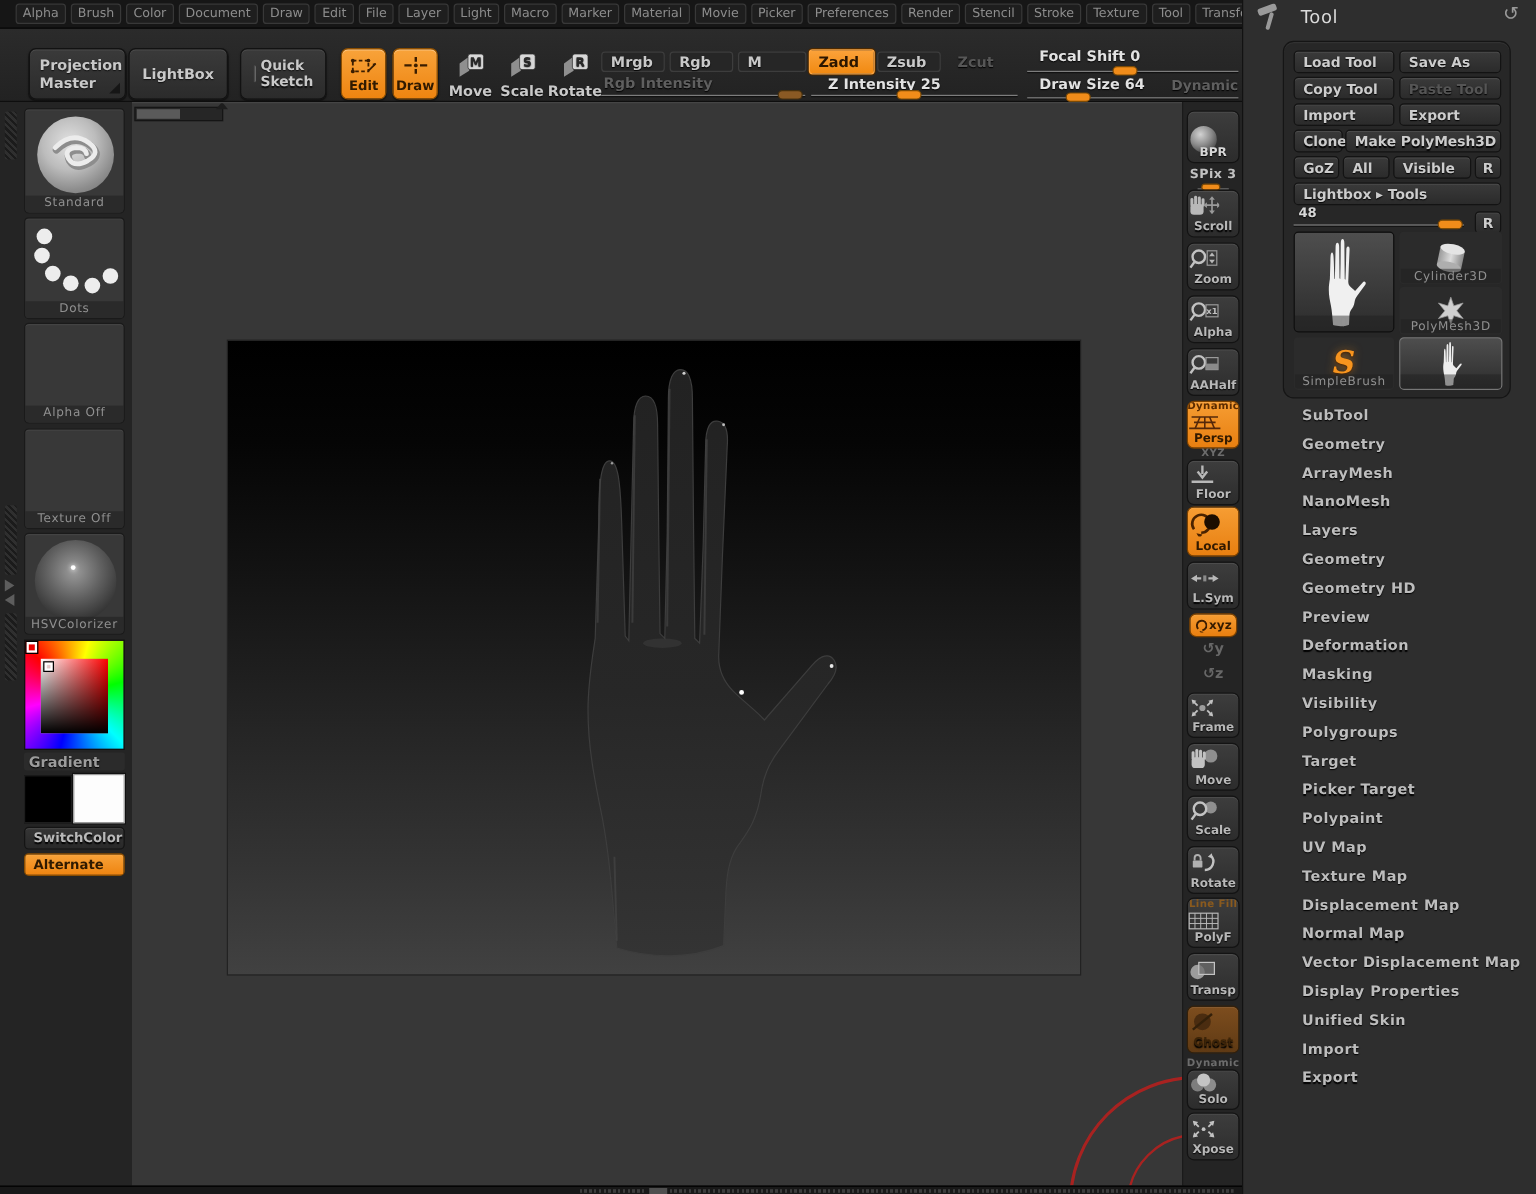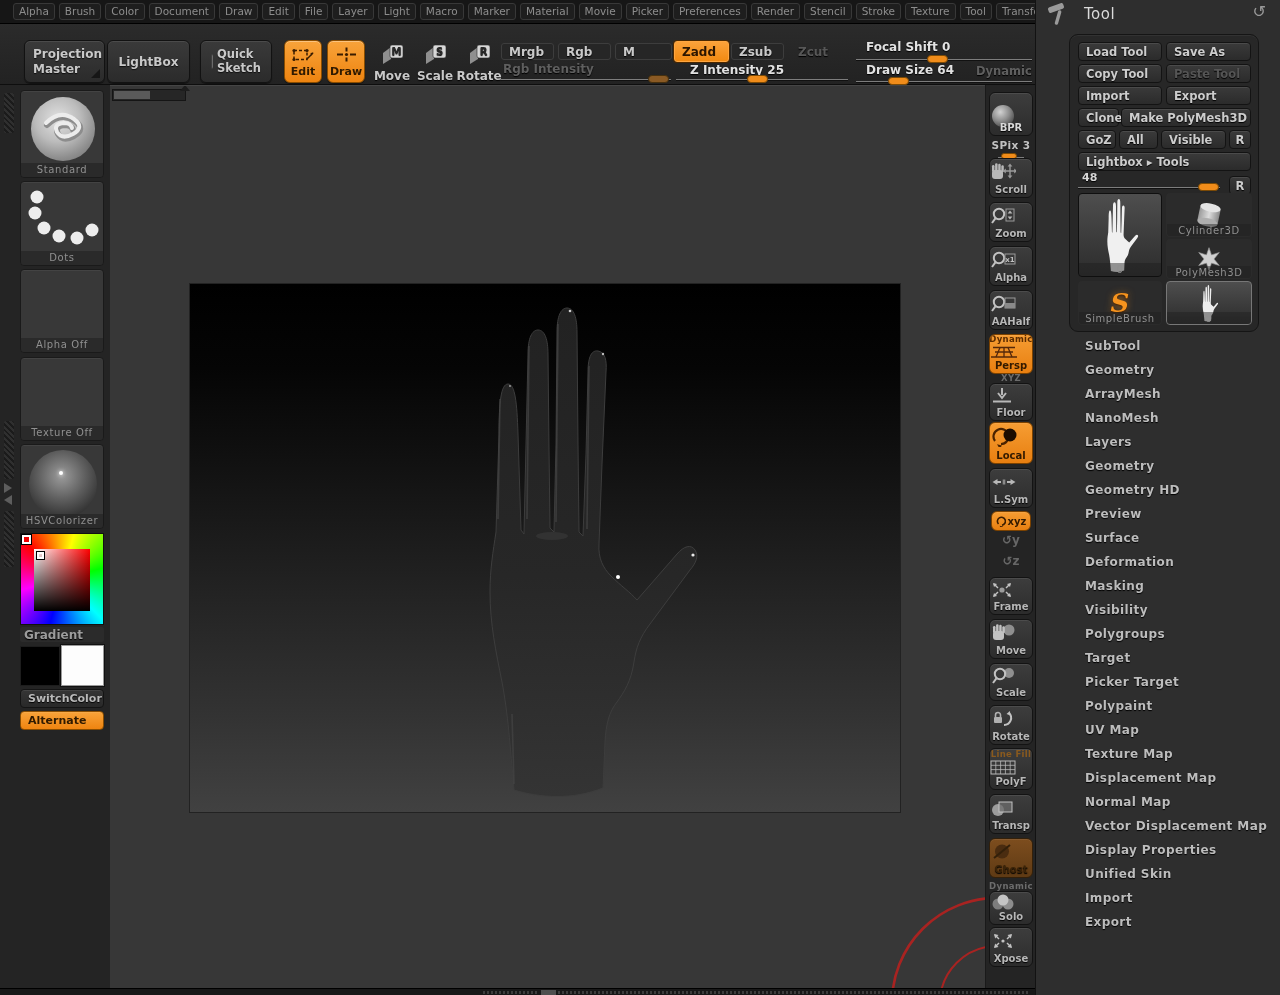--- a/index.html
+++ b/index.html
@@ -757,21 +757,20 @@
 
     <div class="sections">
       <div class="section-row">SubTool</div>
       <div class="section-row">Geometry</div>
       <div class="section-row">ArrayMesh</div>
       <div class="section-row">NanoMesh</div>
       <div class="section-row">Layers</div>
       <div class="section-row">Geometry</div>
       <div class="section-row">Geometry HD</div>
       <div class="section-row">Preview</div>
-      <div class="section-row">Surface</div>
       <div class="section-row">Deformation</div>
       <div class="section-row">Masking</div>
       <div class="section-row">Visibility</div>
       <div class="section-row">Polygroups</div>
       <div class="section-row">Target</div>
       <div class="section-row">Picker Target</div>
       <div class="section-row">Polypaint</div>
       <div class="section-row">UV Map</div>
       <div class="section-row">Texture Map</div>
       <div class="section-row">Displacement Map</div>

